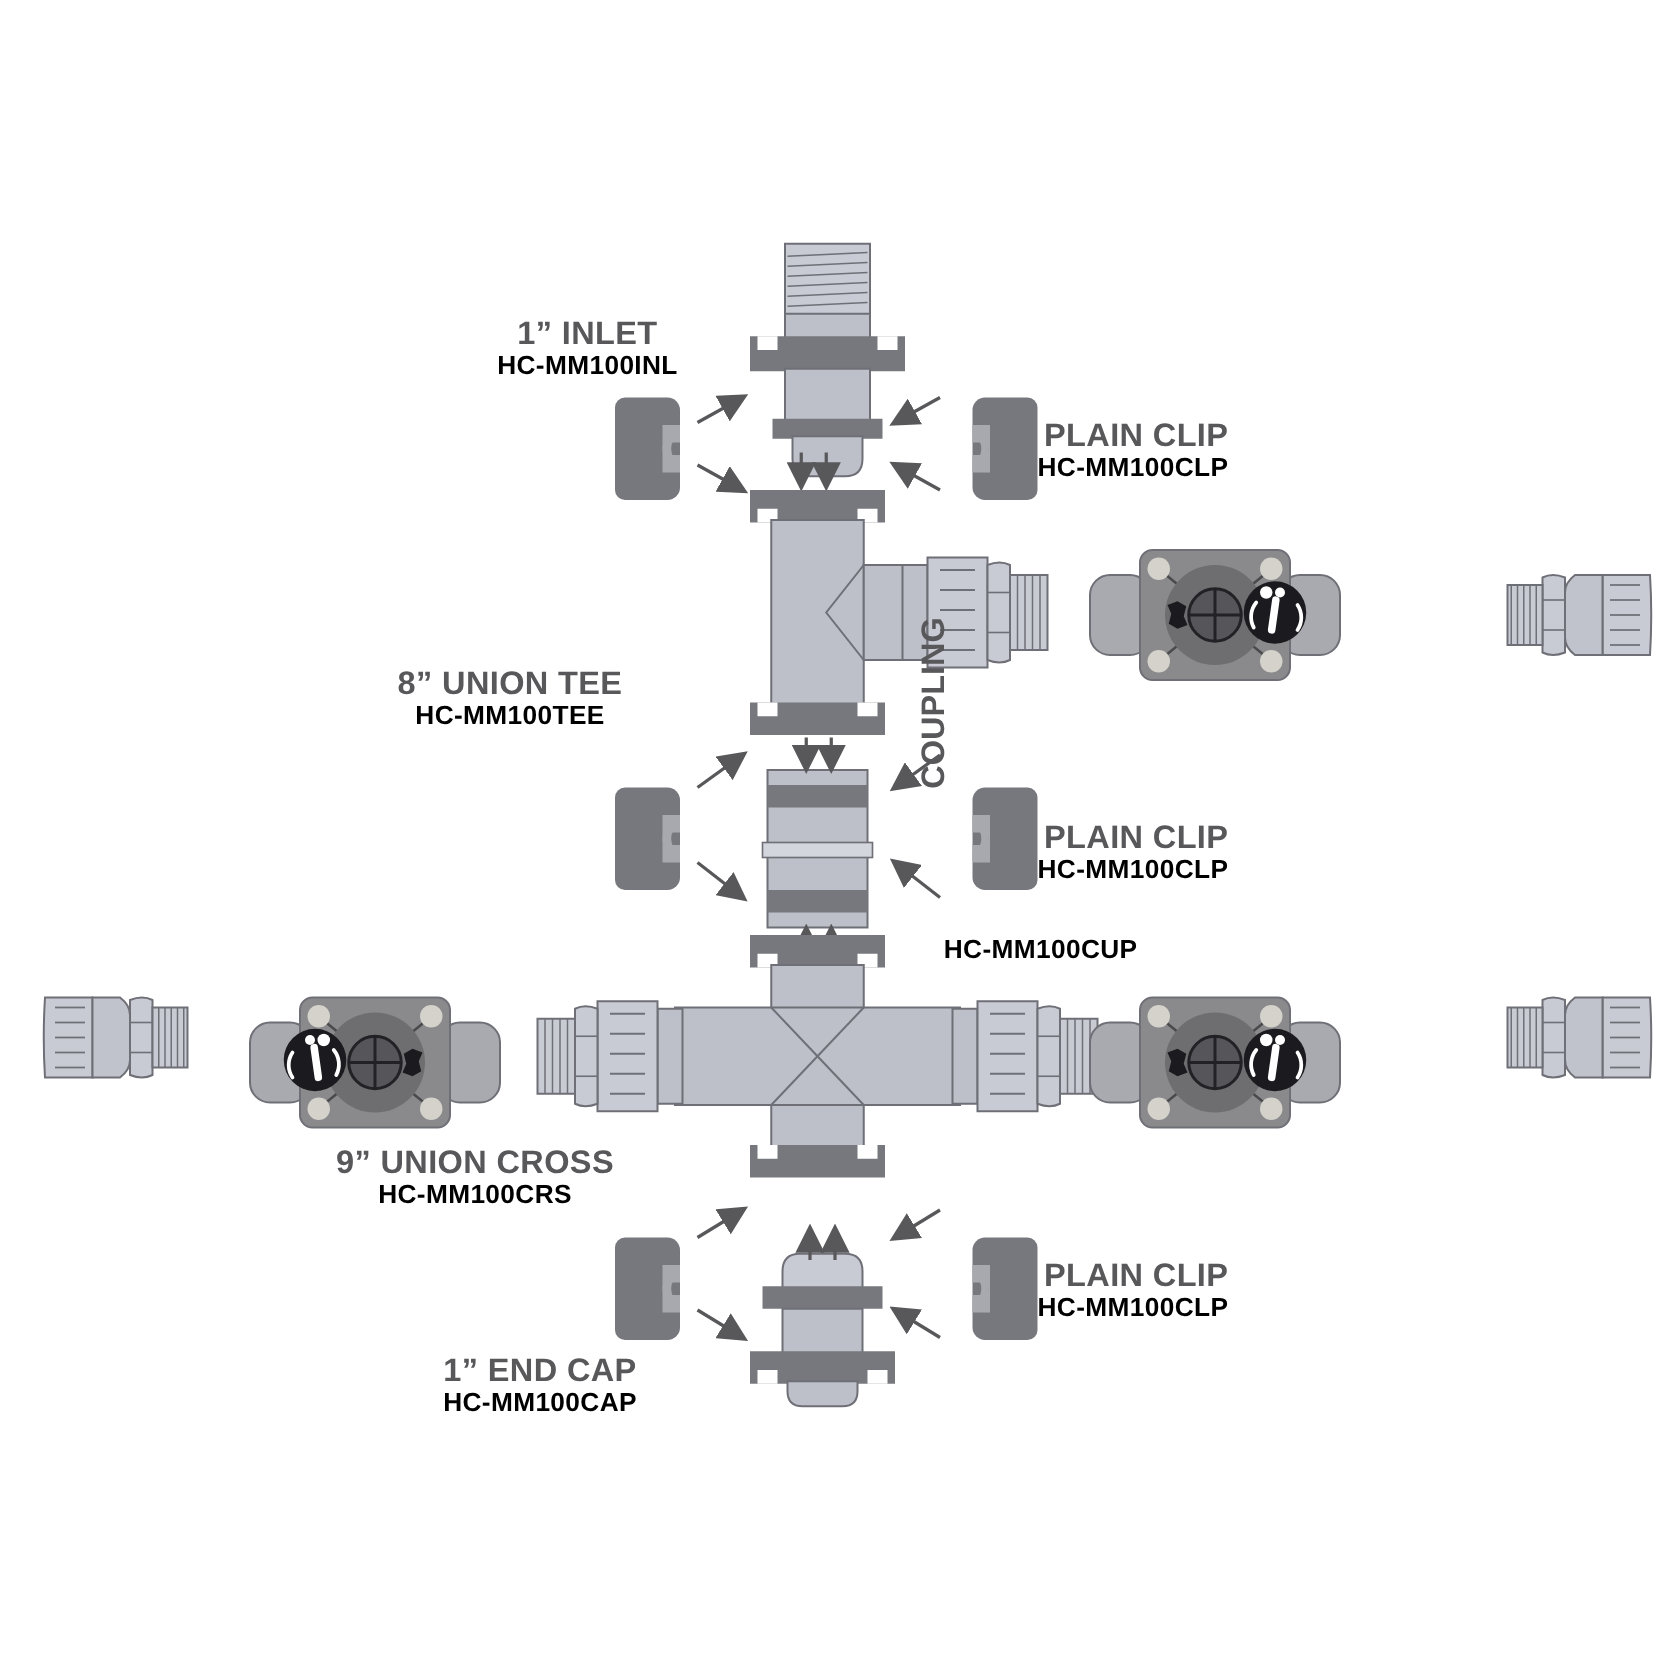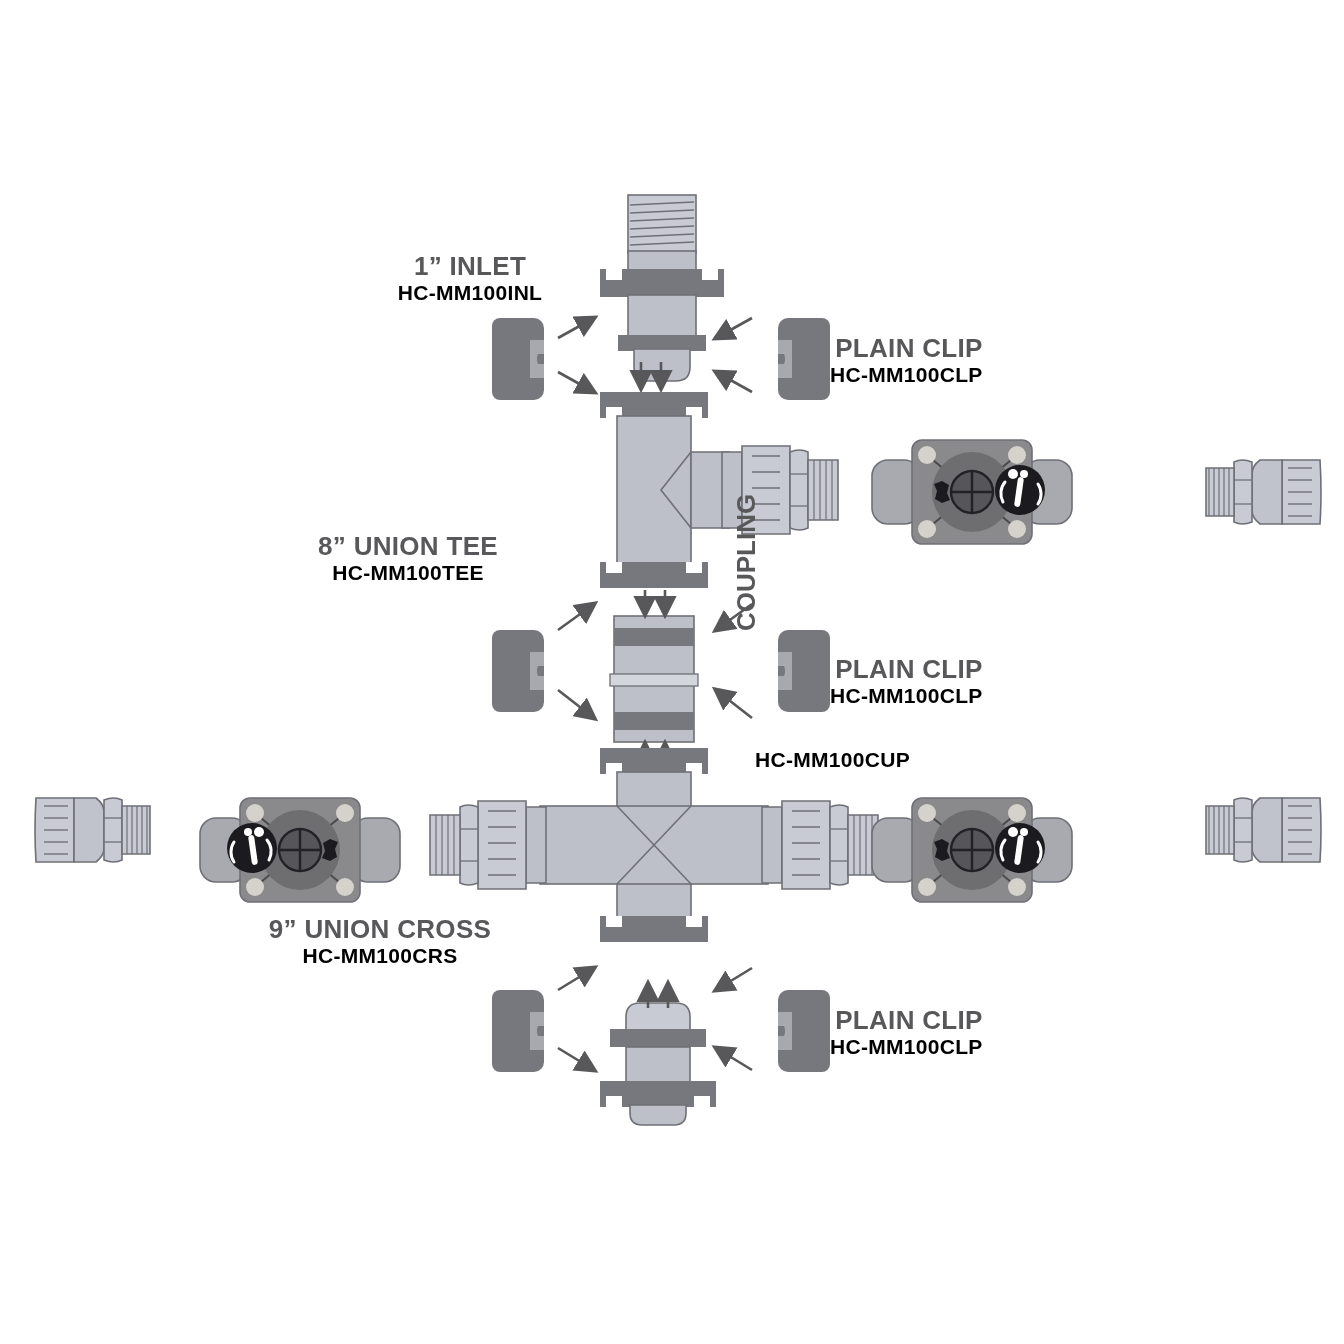--- a/index.html
+++ b/index.html
@@ -371,14 +371,18 @@
   <div class="label-block" style="left:240px; top:915px; width:280px;">
     <div class="label-title">9” UNION CROSS</div>
     <div class="label-code">HC-MM100CRS</div>
   </div>
 
   <div class="label-block label-rightal" style="left:830px; top:1006px;">
     <div class="label-title">PLAIN CLIP</div>
     <div class="label-code">HC-MM100CLP</div>
   </div>
 
+  <div class="label-block" style="left:292px; top:1082px; width:280px;">
+    <div class="label-title">1” END CAP</div>
+    <div class="label-code">HC-MM100CAP</div>
+  </div>
 
 </div>
 
 </body></html>

